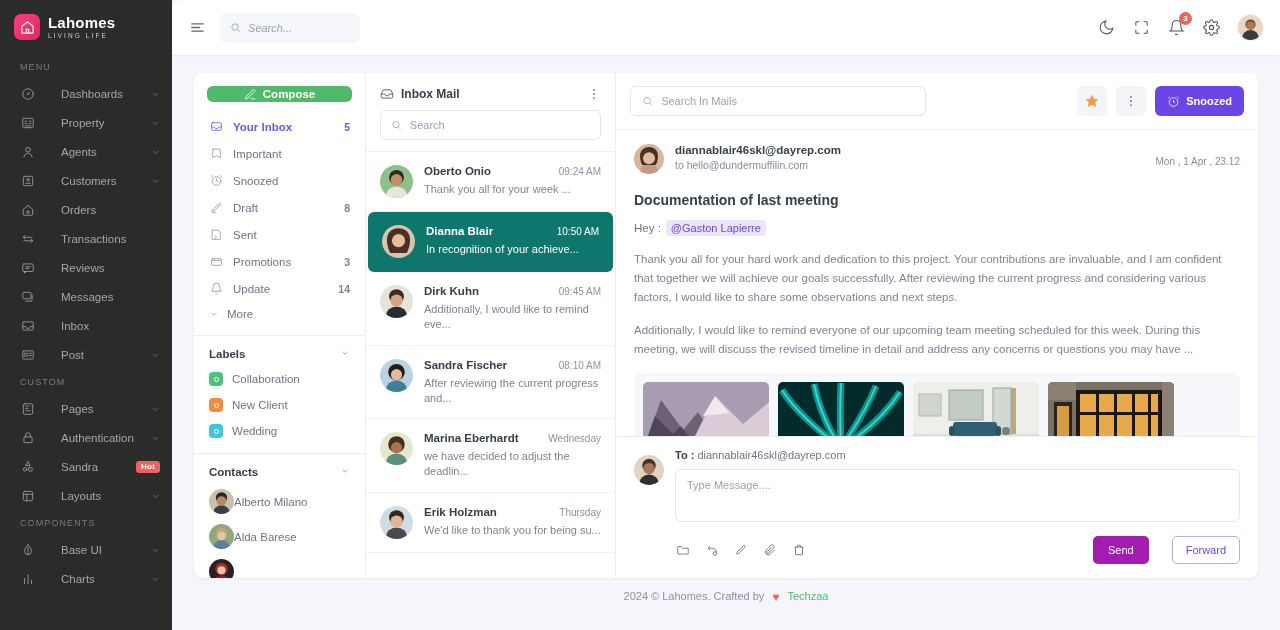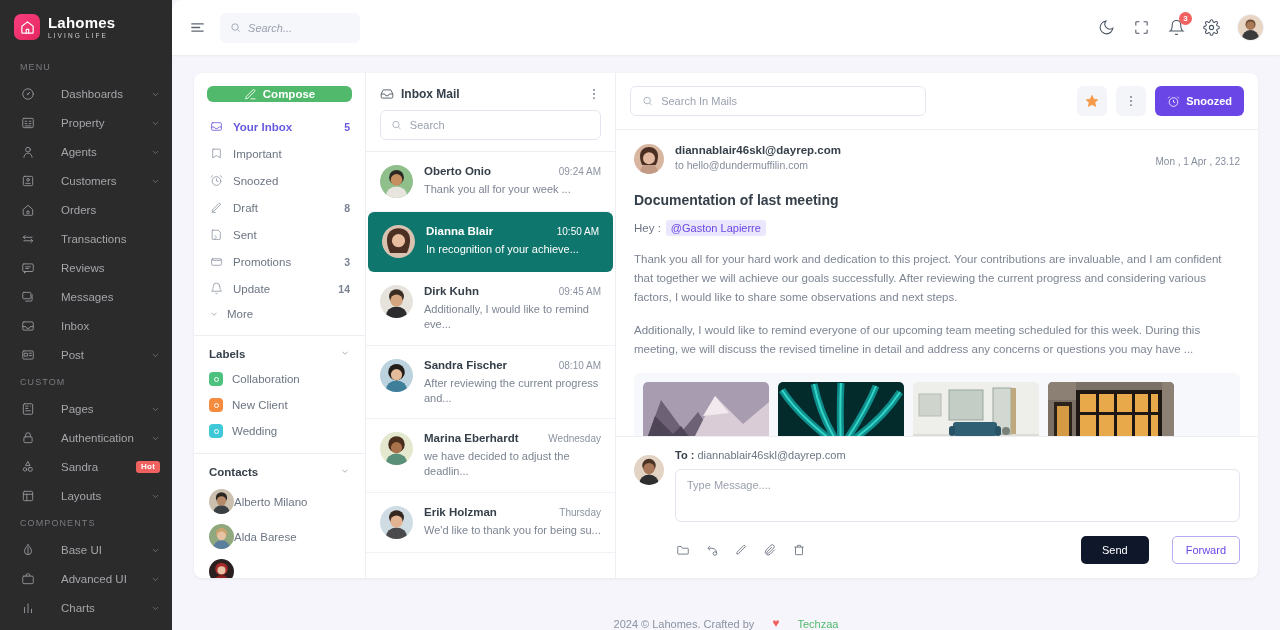--- a/index.html
+++ b/index.html
@@ -219,32 +219,32 @@
   .reply-box {
     width: 100%; height: 53px; margin-top: 8px;
     border: 1px solid #e3e6ee; border-radius: 6px; resize: none;
     padding: 9px 11px; font-family: inherit; font-size: 11px; color: #6d7584; outline: none;
   }
   .reply-box::placeholder { color: #9aa1ae; }
   .reply-foot { display: flex; align-items: center; margin-top: 10px; gap: 14px; }
   .ra-ico { width: 15px; height: 15px; cursor: pointer; display: flex; align-items: center; justify-content: center; }
   .ra-ico svg { width: 14px; height: 14px; stroke: #5d6774; fill: none; stroke-width: 1.4; }
   .btn-send {
-    margin-left: auto; height: 28px; padding: 0 21px; border: none; border-radius: 5px;
-    background: #0f172a; color: #fff; font-size: 11px; font-family: inherit; cursor: pointer;
+    margin-left: auto; height: 28px; padding: 0 15px; border: none; border-radius: 5px;
+    background: #a21caf; color: #fff; font-size: 11px; font-family: inherit; cursor: pointer;
   }
   .btn-forward {
     height: 28px; padding: 0 13px; border: 1px solid #b9a8f2; border-radius: 5px;
     background: #fff; color: #6a46e6; font-size: 11px; font-family: inherit; cursor: pointer;
     margin-left: 9px;
   }
 
   .footer {
-    height: 40px; flex: 0 0 40px; display: flex; align-items: flex-end; justify-content: center;
-    font-size: 11px; color: #8b93a1; gap: 18px;
+    height: 40px; flex: 0 0 40px; display: flex; align-items: flex-start; justify-content: center;
+    font-size: 11px; color: #8b93a1; gap: 8px;
   }
   .footer .heart { color: #f0625f; font-size: 12px; }
   .footer .brand { color: #51b96c; }
 
   .ava-img { width: 100%; height: 100%; display: block; }
 </style>
 </head>
 <body>
 
 <aside class="sidebar">
@@ -424,32 +424,20 @@
       </div>
       <div class="menu-label">COMPONENTS</div>
       <div class="nav-item">
         <span class="nav-ico">
           <svg viewBox="0 0 24 24" stroke-linecap="round" stroke-linejoin="round">
             <path d="M12 3s6 6.5 6 11a6 6 0 0 1-12 0c0-4.5 6-11 6-11z"></path>
             <path d="M12 7v11"></path>
           </svg>
         </span>
         <span class="ni-label">Base UI</span>
-        <span class="chev"><svg viewBox="0 0 24 24" stroke-linecap="round" stroke-linejoin="round">
-            <polyline points="6 9 12 15 18 9"></polyline>
-          </svg></span>
-      </div>
-      <div class="nav-item">
-        <span class="nav-ico">
-          <svg viewBox="0 0 24 24" stroke-linecap="round" stroke-linejoin="round">
-            <rect x="3" y="7" width="18" height="13" rx="2"></rect>
-            <path d="M9 7V5a2 2 0 0 1 2-2h2a2 2 0 0 1 2 2v2"></path>
-          </svg>
-        </span>
-        <span class="ni-label">Advanced UI</span>
         <span class="chev"><svg viewBox="0 0 24 24" stroke-linecap="round" stroke-linejoin="round">
             <polyline points="6 9 12 15 18 9"></polyline>
           </svg></span>
       </div>
       <div class="nav-item">
         <span class="nav-ico">
           <svg viewBox="0 0 24 24" stroke-linecap="round" stroke-linejoin="round">
             <line x1="6" y1="20" x2="6" y2="11"></line>
             <line x1="12" y1="20" x2="12" y2="5"></line>
             <line x1="18" y1="20" x2="18" y2="14"></line>

